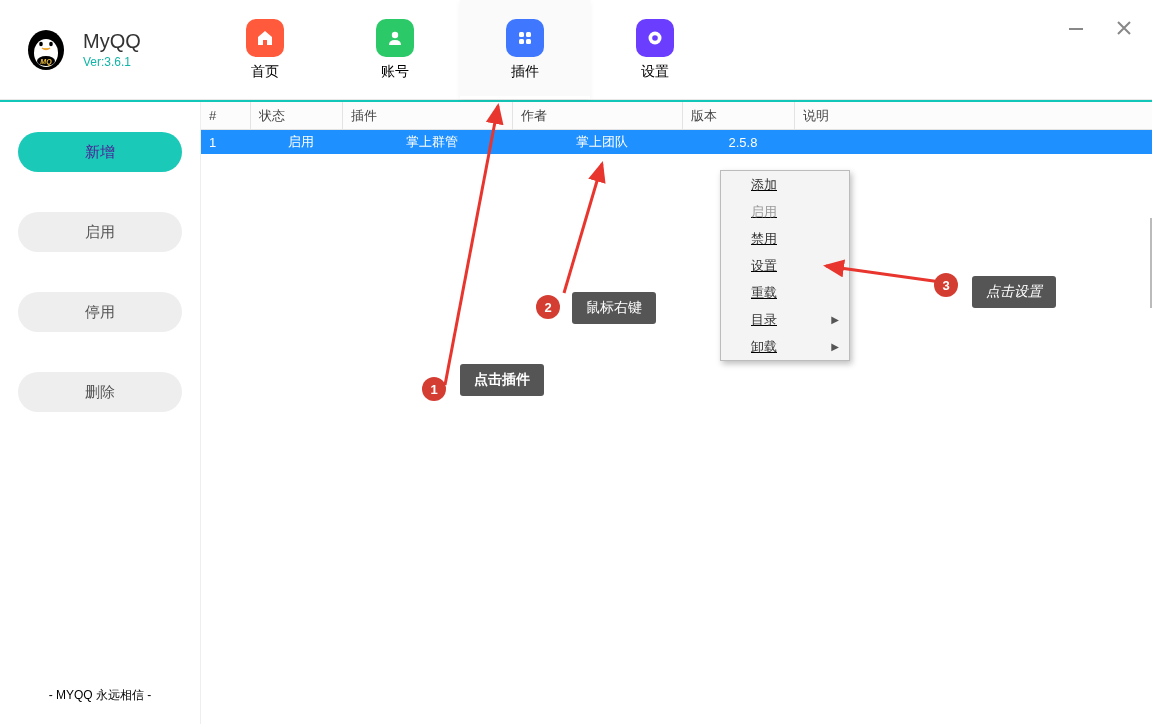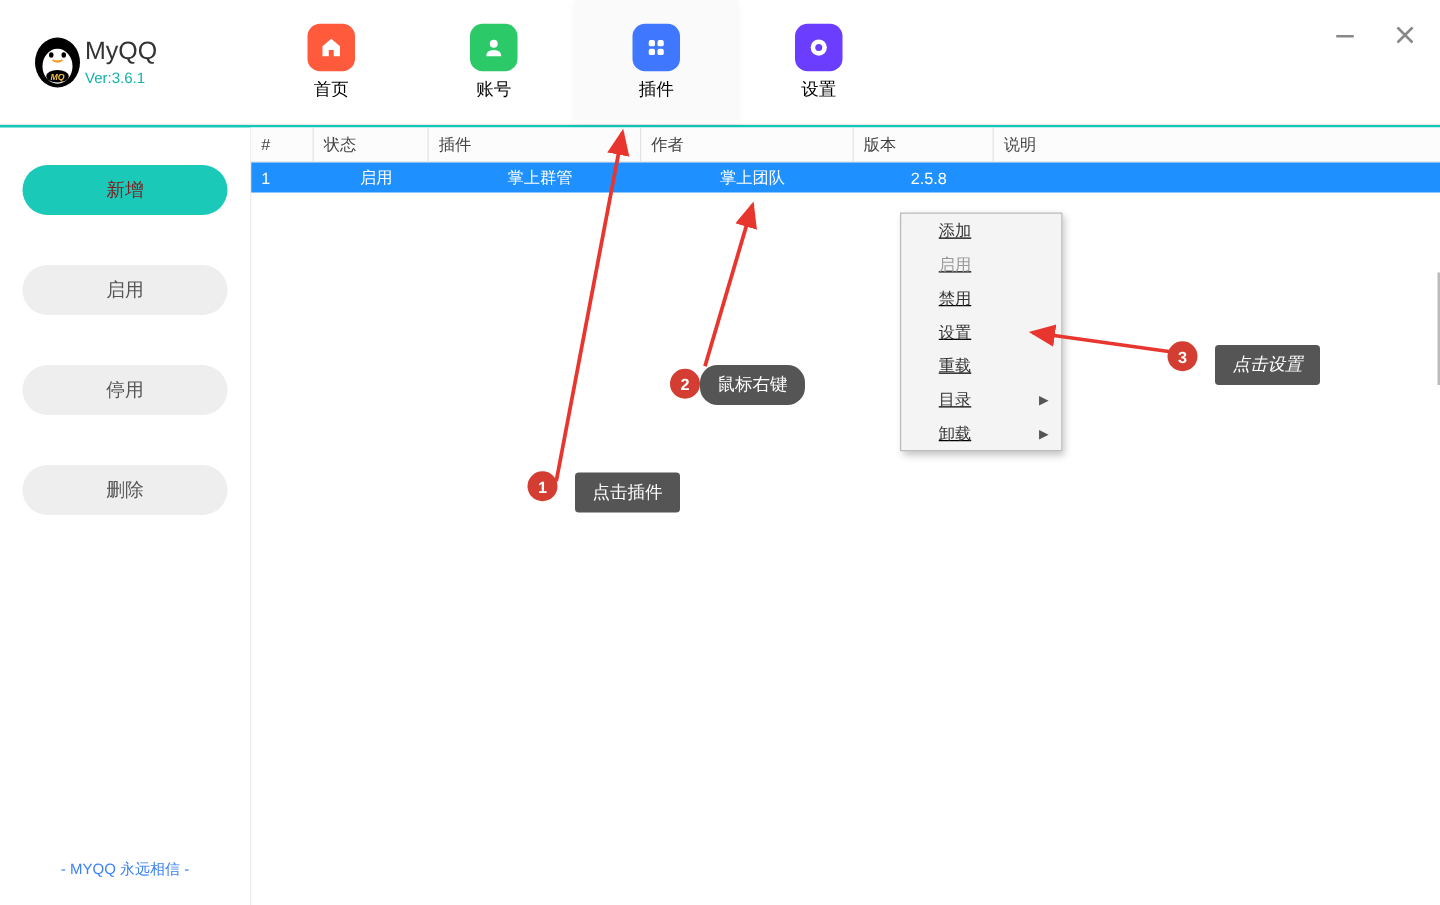--- a/index.html
+++ b/index.html
@@ -2,41 +2,41 @@
 <html><head>
   <meta charset="utf-8">
   <style>
     * { margin: 0; padding: 0; box-sizing: border-box; }
     body { font-family: "Microsoft YaHei", Arial, sans-serif; font-size: 13px; background: #fff; width: 1152px; height: 724px; overflow: hidden; position: relative; }
     
     
     .header { height: 100px; display: flex; align-items: center; border-bottom: 1px solid #e8e8e8; background: #fff; position: relative; }
     .logo-block { display: flex; align-items: center; padding-left: 24px; width: 200px; }
     .logo-svg { width: 44px; height: 44px; }
-    .logo-text { margin-left: 0; }
+    .logo-text { margin-left: 15px; }
     .app-title { font-size: 20px; color: #333; font-weight: 500; }
     .app-ver { font-size: 12px; color: #11b5a7; margin-top: 2px; }
     
     .nav-tabs { display: flex; height: 100%; }
     .nav-tab { width: 130px; display: flex; flex-direction: column; align-items: center; justify-content: center; cursor: pointer; position: relative; }
     .nav-tab.active { background: #fafafa; box-shadow: inset 0 -3px 0 #fff, 0 2px 6px rgba(0,0,0,0.05); }
     .nav-icon { width: 38px; height: 38px; border-radius: 10px; display: flex; align-items: center; justify-content: center; margin-bottom: 6px; }
     .nav-label { font-size: 14px; color: #000000; }
     
     .win-controls { position: absolute; right: 18px; top: 18px; display: flex; gap: 28px; }
     .win-btn { width: 20px; height: 20px; display: flex; align-items: center; justify-content: center; cursor: pointer; color: #888; font-size: 18px; }
     
     .teal-line { height: 2px; background: #11c7b8; }
     
     
     .body { display: flex; height: calc(100% - 102px); }
     .sidebar { width: 200px; padding-top: 30px; display: flex; flex-direction: column; align-items: center; position: relative; }
     .side-btn { width: 164px; height: 40px; border-radius: 20px; border: none; margin-bottom: 40px; font-size: 15px; cursor: pointer; background: #eee; color: #555; }
-    .side-btn.primary { background: #1bc9b8; color: #7f1d1d; }
-    .sidebar-footer { position: absolute; bottom: 20px; font-size: 12px; color: #3b82f6; }
+    .side-btn.primary { background: #1bc9b8; color: #4c1d95; }
+    .sidebar-footer { position: absolute; bottom: 20px; font-size: 12px; color: #000000; }
     
     .main { flex: 1; border-left: 1px solid #eee; position: relative; }
     .table-head { display: flex; height: 28px; border-bottom: 1px solid #e3e3e3; background: #fcfcfc; }
     .th { border-right: 1px solid #e3e3e3; display: flex; align-items: center; padding-left: 8px; color: #444; font-size: 13px; }
     .table-row { display: flex; height: 24px; background: #1e90ff; color: #fff; font-size: 13px; }
     .td { display: flex; align-items: center; padding-left: 8px; justify-content: center; }
     .td.left { justify-content: flex-start; }
     
     .c-idx { width: 50px; } .c-status { width: 92px; } .c-plugin { width: 170px; }
     .c-author { width: 170px; } .c-ver { width: 112px; } .c-desc { flex: 1; }
@@ -176,32 +176,32 @@
 
 <svg class="arrow-svg" style="left:430px; top:100px; width:80px; height:290px;">
   <defs>
       <marker id="ah1" markerWidth="8" markerHeight="8" refX="6" refY="3" orient="auto">
         <path d="M0 0 L7 3 L0 6 Z" fill="#e8352e"></path>
       </marker>
     </defs>
   <line x1="15" y1="285" x2="68" y2="6" stroke="#e8352e" stroke-width="3" marker-end="url(#ah1)"></line>
 </svg>
 <div class="anno-badge" style="left:422px; top:377px;">1</div>
-<div class="anno-label" style="left:460px; top:378px;">点击插件</div>
+<div class="anno-label" style="left:460px; top:364px;font-weight:bold;">点击插件</div>
 
 <svg class="arrow-svg" style="left:554px; top:158px; width:60px; height:140px;">
   <defs>
       <marker id="ah2" markerWidth="8" markerHeight="8" refX="6" refY="3" orient="auto">
         <path d="M0 0 L7 3 L0 6 Z" fill="#e8352e"></path>
       </marker>
     </defs>
   <line x1="10" y1="135" x2="48" y2="6" stroke="#e8352e" stroke-width="3" marker-end="url(#ah2)"></line>
 </svg>
 <div class="anno-badge" style="left:536px; top:295px;">2</div>
-<div class="anno-label" style="left:560px; top:292px;border-radius:14px;">鼠标右键</div>
+<div class="anno-label" style="left:572px; top:292px;">鼠标右键</div>
 
 <svg class="arrow-svg" style="left:820px; top:256px; width:140px; height:40px;">
   <defs>
       <marker id="ah3" markerWidth="8" markerHeight="8" refX="6" refY="3" orient="auto">
         <path d="M0 0 L7 3 L0 6 Z" fill="#e8352e"></path>
       </marker>
     </defs>
   <line x1="135" y1="28" x2="6" y2="10" stroke="#e8352e" stroke-width="3" marker-end="url(#ah3)"></line>
 </svg>
 <div class="anno-badge" style="left:934px; top:273px;">3</div>

